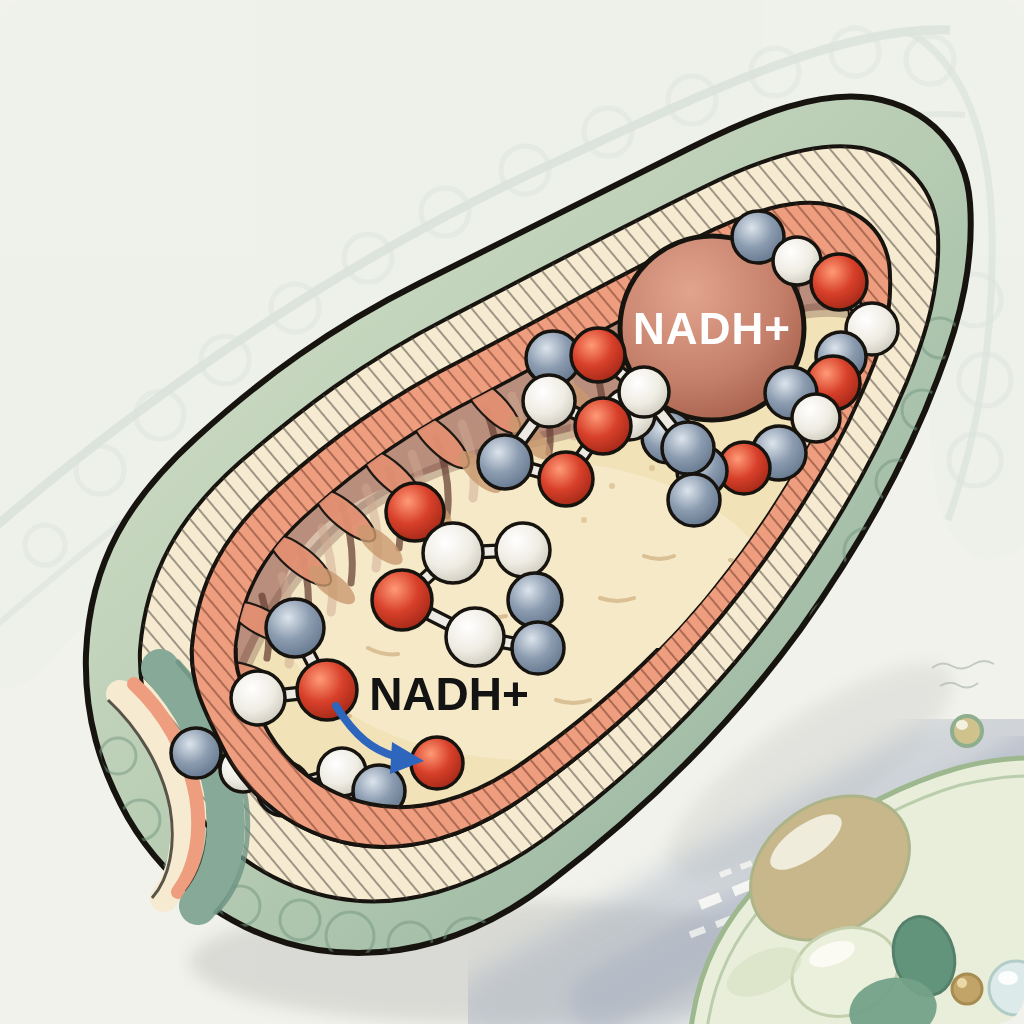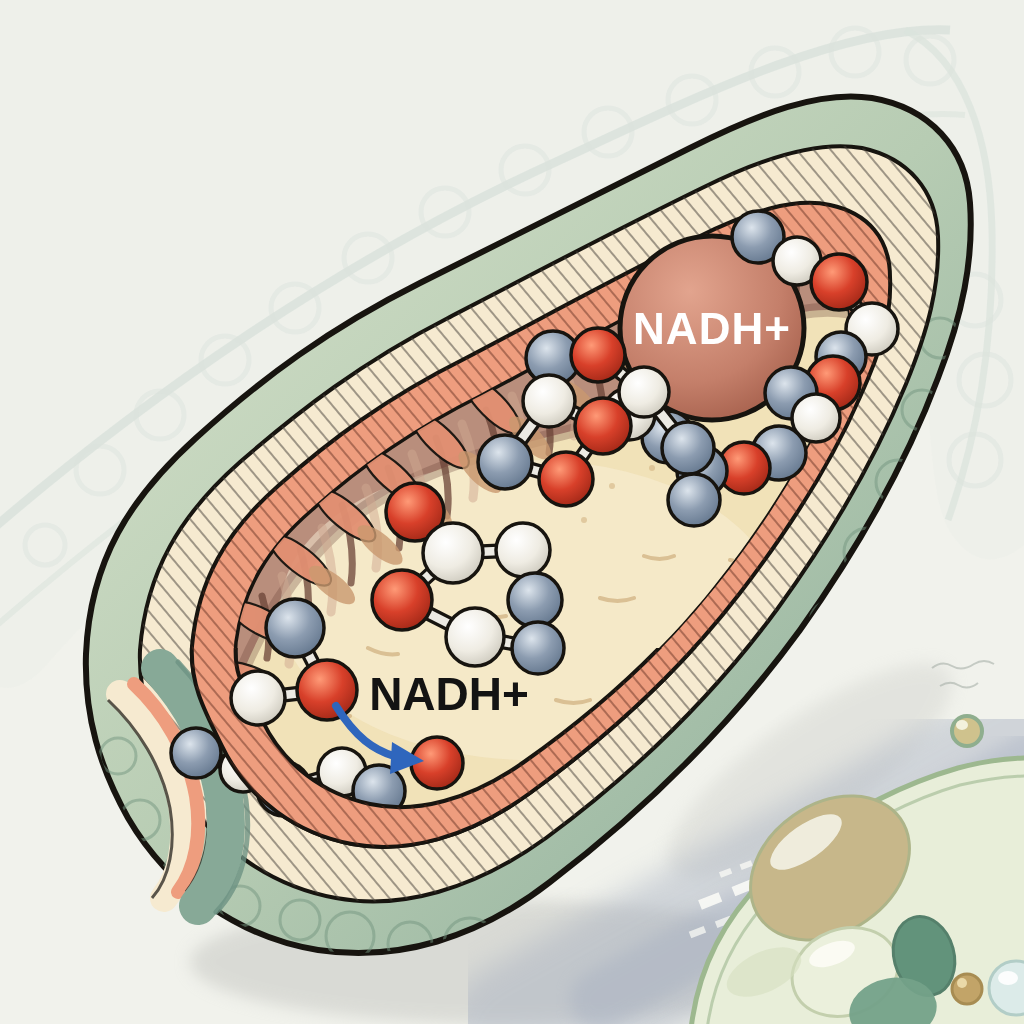--- a/index.html
+++ b/index.html
@@ -1,16 +1,16 @@
 <!DOCTYPE html>
 <html style="--paper: #f1f2ec; --ink: #17140f; --ghost: #edf0ea; --ghostLine: #d9e2db; --outerGreenLight: #d8e3cc; --outerGreen: #b7ccb3; --outerGreenDeep: #8aab99; --scaleLine: #74957f; --creamBand: #f6ead0; --salmonRim: #ee9d7e; --cristaeBase: #b98e7c; --cristaeDark: #6b4337; --cristaeRidge: #d0a78f; --cristaeTan: #c9996f; --fingerSalmon: #e29072; --matrixCream: #f1e2b8; --matrixGlow: #f9f0d8; --speckle: #cfae7e; --atomRed: #d8402a; --atomGray: #8c9cb0; --atomWhite: #efece3; --bondFill: #eceae3; --sphereBase: #c47f6a; --arrowBlue: #2f66bd; --labelWhite: #ffffff; --labelBlack: #131313; --shadowGray: #c3c4c0; --streakBlue: #9fa9bd; --blobGreen: #e8eed9; --blobRim: #9db88f; --vesTan: #c7b78a; --vesTeal: #62937b; --vesBlue: #dcebe9; --waistTeal: #87a997;"><head>
 <meta charset="utf-8">
 <style>
   html,body{margin:0;padding:0;background:#f1f2ec;}
-  #stage{width:1024px;height:1024px;position:relative;overflow:hidden;}
+  #stage{width:1024px;height:1024px;position:relative;overflow:hidden;border-radius:29px;}
   svg{display:block;}
   text{font-family:"Liberation Sans","DejaVu Sans",sans-serif;}
   .s-outer{fill:url(#grad-green);stroke:var(--ink);stroke-width:6;}
   .s-cream{fill:var(--creamBand);stroke:var(--ink);stroke-width:4;}
   .s-salmon{fill:var(--salmonRim);stroke:var(--ink);stroke-width:4;}
   .s-interior{fill:var(--cristaeBase);stroke:var(--ink);stroke-width:3.5;}
   .matrix{fill:var(--matrixCream);}
   .matrix-glow{fill:var(--matrixGlow);opacity:.5;}
   .bshade{stroke:var(--cristaeDark);stroke-width:14;fill:none;opacity:.3;stroke-linecap:round;}
   .fold{stroke:var(--cristaeDark);stroke-width:7;fill:none;stroke-linecap:round;opacity:.75;}

